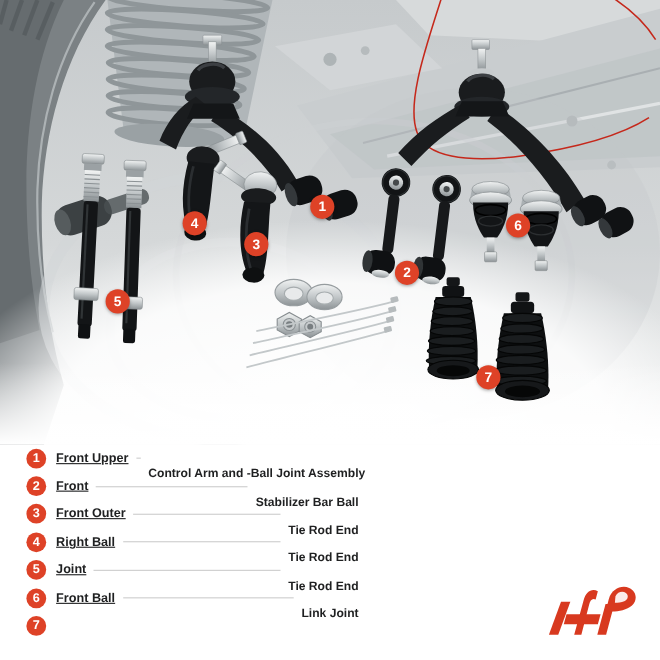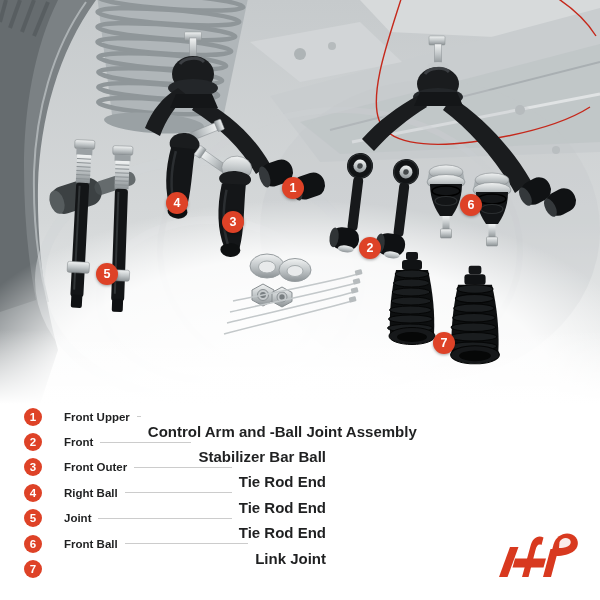--- a/index.html
+++ b/index.html
@@ -6,23 +6,23 @@
   .stage{position:relative;width:600px;height:600px;background:#fff;overflow:hidden;}
   .photo{position:absolute;left:0;top:0;width:600px;height:404px;}
   .photo svg{display:block;}
   .pbadge{position:absolute;width:22px;height:22px;border-radius:50%;
           background:var(--accent,#de4227);color:#fff;font-weight:bold;font-size:12.5px;
           line-height:22px;text-align:center;box-shadow:0 1px 3px rgba(0,0,0,.35);}
   .legend{position:absolute;left:24px;top:404px;width:302px;}
   .lrow{display:flex;align-items:center;height:25.4px;white-space:nowrap;}
   .lbadge{flex:0 0 18px;width:18px;height:18px;border-radius:50%;background:var(--accent,#de4227);
           color:#fff;font-weight:bold;font-size:11.5px;display:flex;align-items:center;justify-content:center;}
-  .llabel{margin-left:22px;font-weight:bold;font-size:11.5px;color:var(--legend_text,#222);}
+  .llabel{margin-left:9px;font-weight:bold;font-size:11.5px;color:var(--legend_text,#222);text-decoration:underline;}
   .lline{flex:1;border-top:1px solid var(--line,#ccc);margin:0 7px;min-width:4px;}
-  .rlabel{font-weight:bold;font-size:15px;color:var(--legend_text,#222);margin-top:29px;}
+  .rlabel{font-weight:bold;font-size:11px;color:var(--legend_text,#222);margin-top:29px;}
   .lrow.no-line .lline{border-top:none;}
   .logo{position:absolute;left:496px;top:531px;width:84px;height:47px;}
 </style>
 </head>
 <body>
 
 <div class="stage">
 
   <div class="photo">
     <svg width="600" height="404" viewBox="0 0 600 404">

